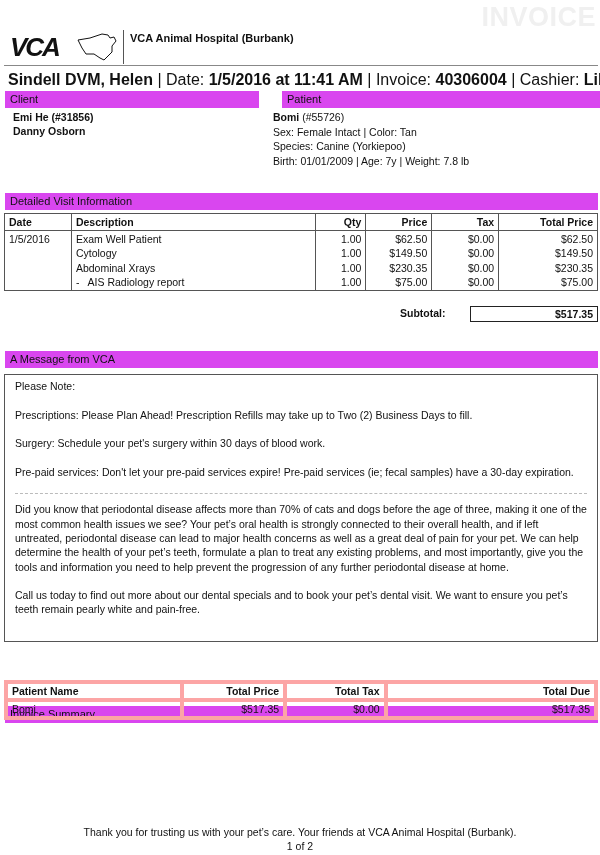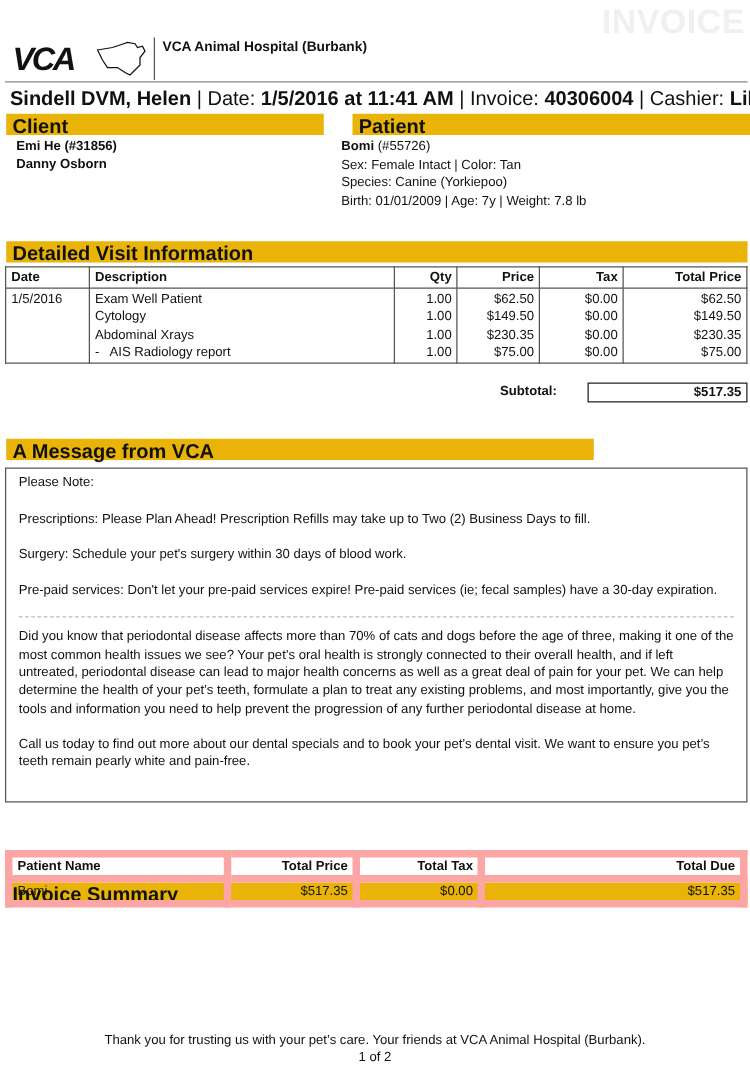--- a/index.html
+++ b/index.html
@@ -11,21 +11,21 @@
     .header { position: absolute; left: 8px; top: 30px; width: 590px; height: 36px; }
     .logo { position: absolute; left: 2px; top: 2px; width: 108px; height: 30px; }
     .logo-divider { position: absolute; left: 115px; top: 0; width: 1px; height: 34px; background: #555; }
     .hosp-name { position: absolute; left: 122px; top: 2px; font-size: 11px; font-weight: bold; }
     .hosp-addr { position: absolute; left: 122px; top: 18px; font-size: 11px; }
     .header-rule { position: absolute; left: 4px; top: 65px; width: 594px; height: 1px; background: #888; }
 
     .info-line { position: absolute; left: 8px; top: 71px; font-size: 16px; white-space: nowrap; }
     .info-line b { font-weight: bold; }
 
-    .section-bar { position: absolute; height: 17px; background: #eab308; font-weight: bold; font-size: 16px; padding: 2px 0 0 5px; }
+    .section-bar { position: absolute; height: 17px; background: #d946ef; font-weight: normal; font-size: 11px; padding: 2px 0 0 5px; }
 
     .client-lines { position: absolute; left: 13px; top: 110px; line-height: 14px; font-weight: bold; }
     .patient-lines { position: absolute; left: 273px; top: 110px; line-height: 14.5px; }
 
     table { border-collapse: collapse; position: absolute; }
     .visit-table { left: 4px; top: 213px; width: 594px; }
     .visit-table th, .visit-table td { border: 1px solid #555; padding: 1px 4px; font-size: 10.5px; }
     .visit-table th { font-weight: bold; height: 17px; }
     .visit-table td { vertical-align: top; line-height: 14.3px; }
     .r { text-align: right; }
@@ -33,21 +33,21 @@
 
     .subtotal-label { position: absolute; left: 400px; top: 307px; font-weight: bold; }
     .subtotal-box { position: absolute; left: 470px; top: 306px; width: 128px; height: 16px; border: 1.5px solid #222; text-align: right; font-weight: bold; padding: 1px 4px 0 0; }
 
     .msg-box { position: absolute; left: 4px; top: 374px; width: 594px; height: 268px; border: 1px solid #555; padding: 4px 10px; line-height: 14.3px; font-size: 10.5px; }
     .msg-box p { margin-bottom: 14.3px; }
     .msg-box .dash { border-top: 1px dashed #bbb; margin: 0 0 8px 0; height: 1px; }
     .msg-box .tight { margin-bottom: 14px; }
 
     .summary-table { left: 4px; top: 680px; width: 594px; }
-    .summary-table th, .summary-table td { border: 6px solid #fca5a5; padding: 1px 4px; font-size: 10.5px; height: 18px; }
+    .summary-table th, .summary-table td { border: 4px solid #fca5a5; padding: 1px 4px; font-size: 10.5px; height: 18px; }
     .summary-table th { font-weight: bold; }
 
     .footer { position: absolute; left: 0; top: 825px; width: 600px; text-align: center; font-size: 10.5px; line-height: 14px; }
   </style>
 </head>
 <body>
 
 <div class="watermark">INVOICE</div>
 
 <div class="header">
@@ -141,21 +141,21 @@
         <div>$230.35</div>
         <div>$75.00</div>
       </td>
     </tr>
   </tbody>
 </table>
 
 <div class="subtotal-label">Subtotal:</div>
 <div class="subtotal-box">$517.35</div>
 
-<div class="section-bar" style="left:5px; top:351px; width:470px;">A Message from VCA</div>
+<div class="section-bar" style="left:5px; top:351px; width:593px;">A Message from VCA</div>
 <div class="msg-box">
   <p>Please Note:</p>
   <p>Prescriptions:  Please Plan Ahead!  Prescription Refills may take up to Two (2) Business Days to fill.</p>
   <p>Surgery:  Schedule your pet's surgery within 30 days of blood work.</p>
   <p>Pre-paid services:  Don't let your pre-paid services expire!  Pre-paid services (ie; fecal samples) have a 30-day expiration.</p>
   <div class="dash"></div>
   <p class="tight">Did you know that periodontal disease affects more than 70% of cats and dogs before the age of three, making it one of the most common health issues we see? Your pet’s oral health is strongly connected to their overall health, and if left untreated, periodontal disease can lead to major health concerns as well as a great deal of pain for your pet. We can help determine the health of your pet’s teeth, formulate a plan to treat any existing problems, and most importantly, give you the tools and information you need to help prevent the progression of any further periodontal disease at home.</p>
   <p>Call us today to find out more about our dental specials and to book your pet’s dental visit. We want to ensure you pet’s teeth remain pearly white and pain-free.</p>
 </div>
 

